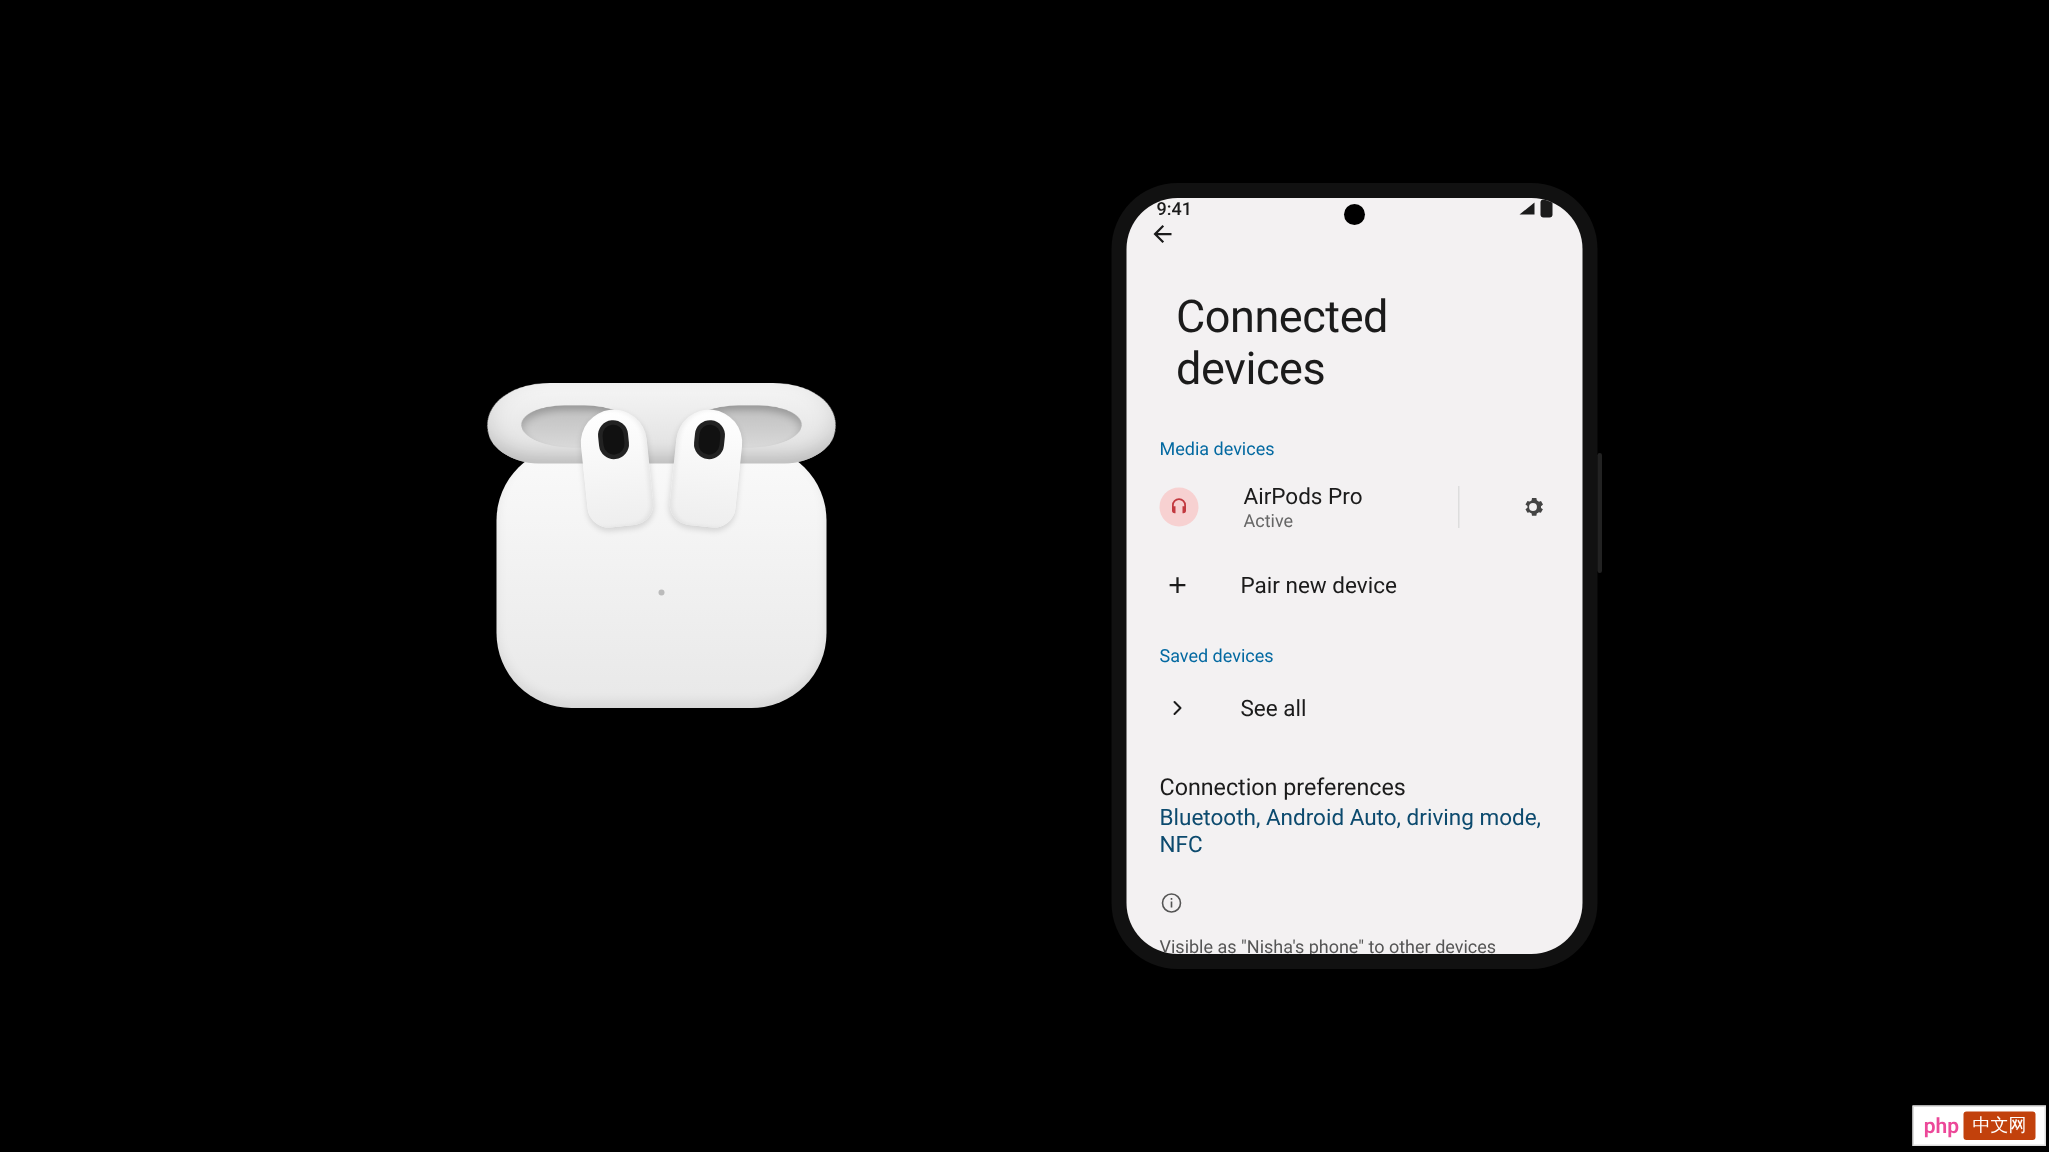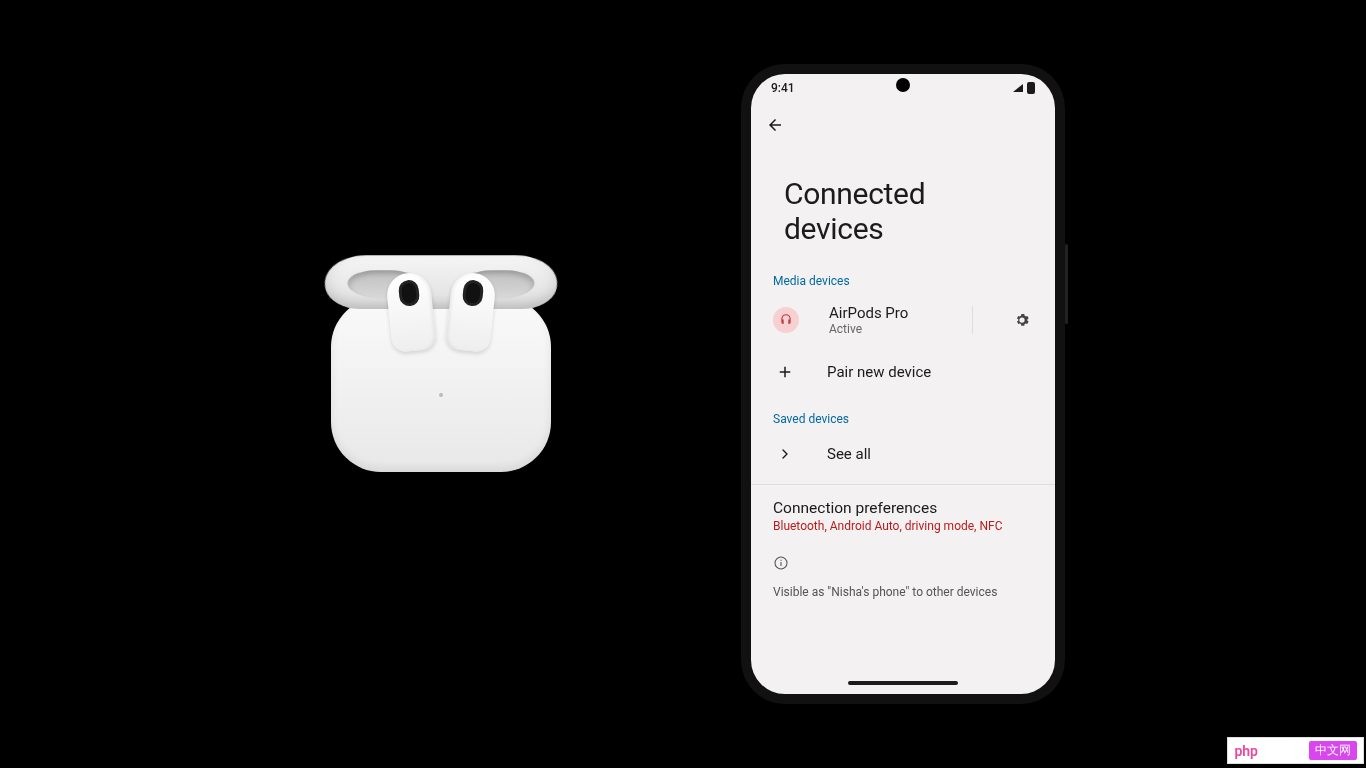--- a/index.html
+++ b/index.html
@@ -84,21 +84,21 @@
   position:absolute;
   top:56%; left:50%;
   transform:translate(-50%,-50%);
   width:4px; height:4px;
   border-radius:50%;
   background:#bbb;
 }
 
 .phone {
   width: 324px;
-  height: 640px;
+  height: 524px;
   background: #111;
   border-radius: 44px;
   padding: 10px;
   position: relative;
   box-shadow: 0 8px 40px rgba(0,0,0,0.6);
 }
 .side-button {
   position:absolute;
   right:-3px;
   top:180px;
@@ -196,21 +196,21 @@
   background:#ddd;
   margin-right:8px;
 }
 .gear-area { width:22px; display:flex; align-items:center; justify-content:center; }
 .sep {
   height:1px;
   background:#ddd;
   margin: 6px 0 0 0;
 }
 .pref-title { font-size: 15.5px; padding:14px 22px 0; }
-.pref-sub { font-size: 12px; color:#b91c1c; padding:2px 22px 14px; }
+.pref-sub { font-size: 15px; color:#0c4a6e; padding:2px 22px 14px; }
 .info-row { padding:8px 22px 6px; }
 .info-row svg{ width:16px; height:16px; }
 .visible-text { font-size: 12px; color:#555; padding:4px 22px; }
 .gesture-bar {
   margin-top:auto;
   height:22px;
   display:flex;
   align-items:center;
   justify-content:center;
 }
@@ -225,24 +225,23 @@
   position:absolute;
   right:2px; bottom:4px;
   background:#fff;
   padding:3px 6px;
   display:flex; align-items:center; gap:3px;
   font-size:14px;
   border:1px solid #ddd;
 }
 .watermark .php { color:#ec4899; font-weight:600; }
 .watermark .cn {
-  background:#d946ef; color:#fff;
+  background:#c2410c; color:#fff;
   padding:1px 6px; font-size:12px;
   border-radius:2px;
-  margin-left:48px;
 }
 </style>
 </head>
 <body>
 
 <div class="stage">
 
   <div class="airpods-area">
     <div class="airpods-case">
       <div class="airpods-lid"></div>

